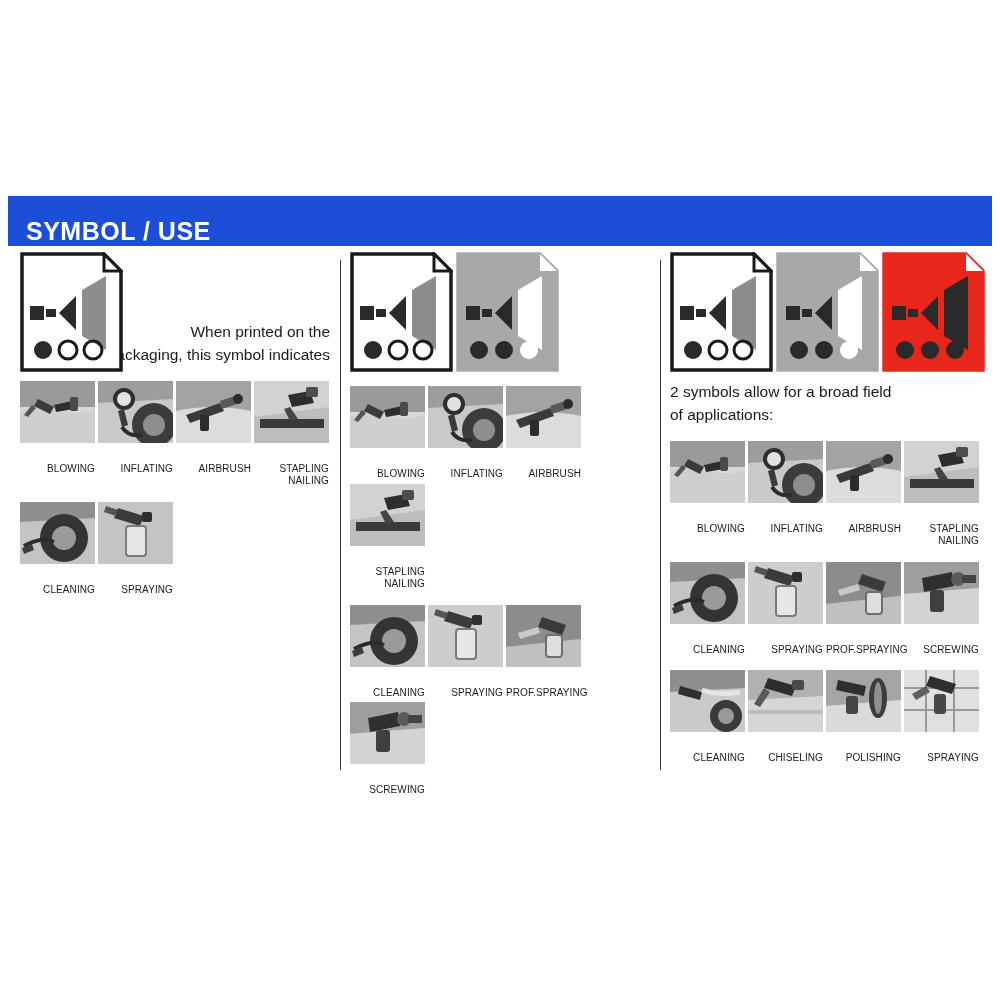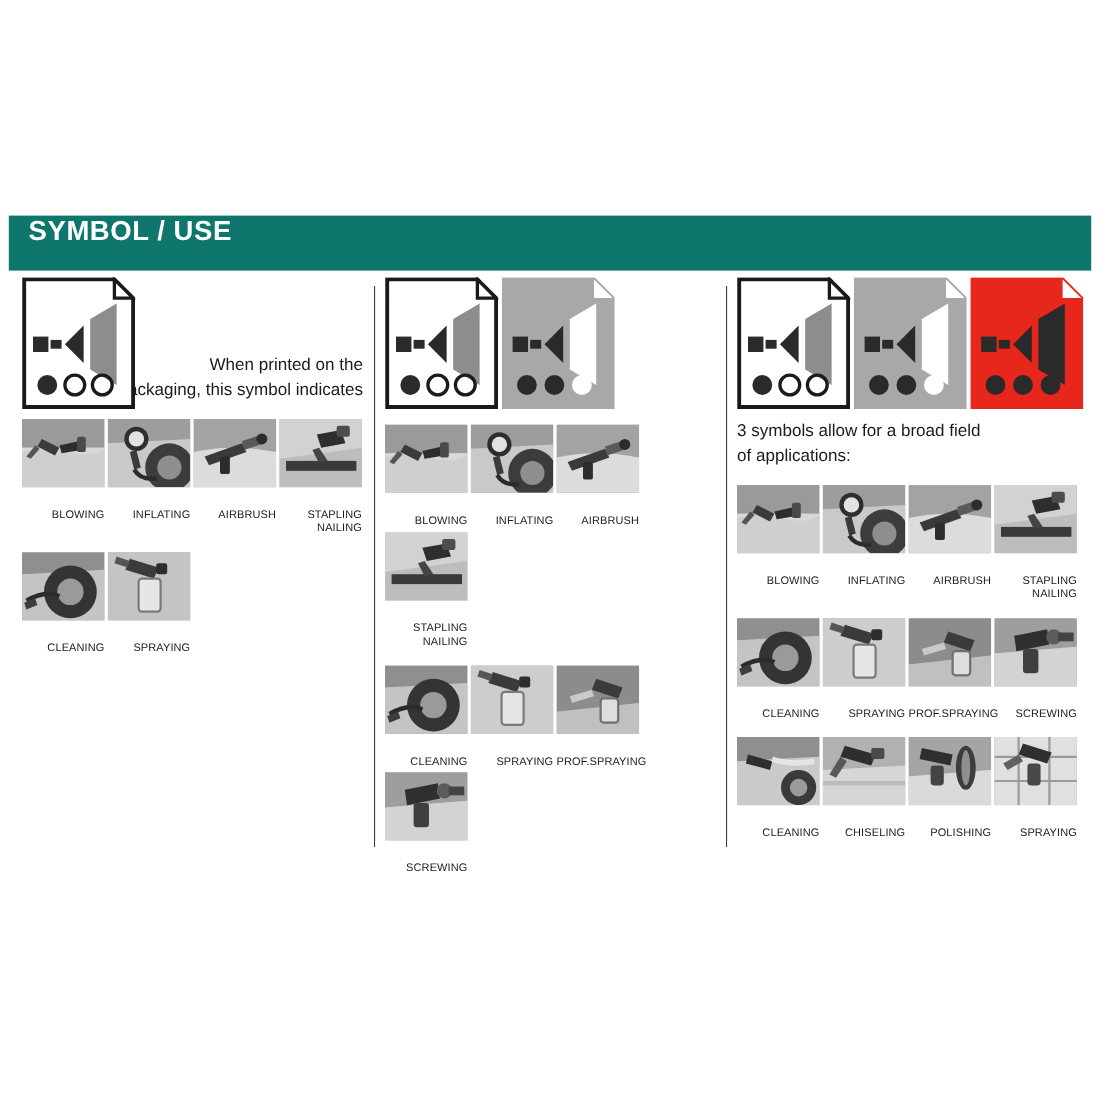--- a/index.html
+++ b/index.html
@@ -23,23 +23,23 @@
     height: 1000px;
   }
 
   
   .header-bar {
     position: absolute;
     left: 8px;
     top: 196px;
     width: 984px;
     height: 50px;
-    background: #0f766e;
+    background: #1d4ed8;
     display: flex;
-    align-items: flex-start;
+    align-items: flex-end;
   }
   .header-title {
     color: #ffffff;
     font-size: 25px;
     font-weight: bold;
     letter-spacing: 0.5px;
     padding-left: 18px;
     font-family: "Liberation Sans", sans-serif;
   }
 
@@ -455,21 +455,21 @@
             <path d="M39 61 L56 44 L56 78 Z" fill="#2a2a2a"></path>
             <path d="M62 38 L86 24 L86 98 L62 84 Z" fill="#2a2a2a"></path>
             <circle cx="23" cy="98" r="9" fill="#2a2a2a"></circle>
             <circle cx="48" cy="98" r="9" fill="#2a2a2a"></circle>
             <circle cx="73" cy="98" r="9" fill="#2a2a2a"></circle>
           </svg>
         </div>
       </div>
 
       <div class="intro intro-other">
-        <div>3 symbols allow for a broad field</div>
+        <div>2 symbols allow for a broad field</div>
         <div>of applications:</div>
       </div>
 
       <div style="height:14px"></div>
 
       <div class="thumb-grid">
         <div class="thumb">
           <div class="thumb-img">
             <svg width="75" height="62" viewBox="0 0 75 62">
               <rect width="75" height="62" fill="#c2c2c2"></rect>

